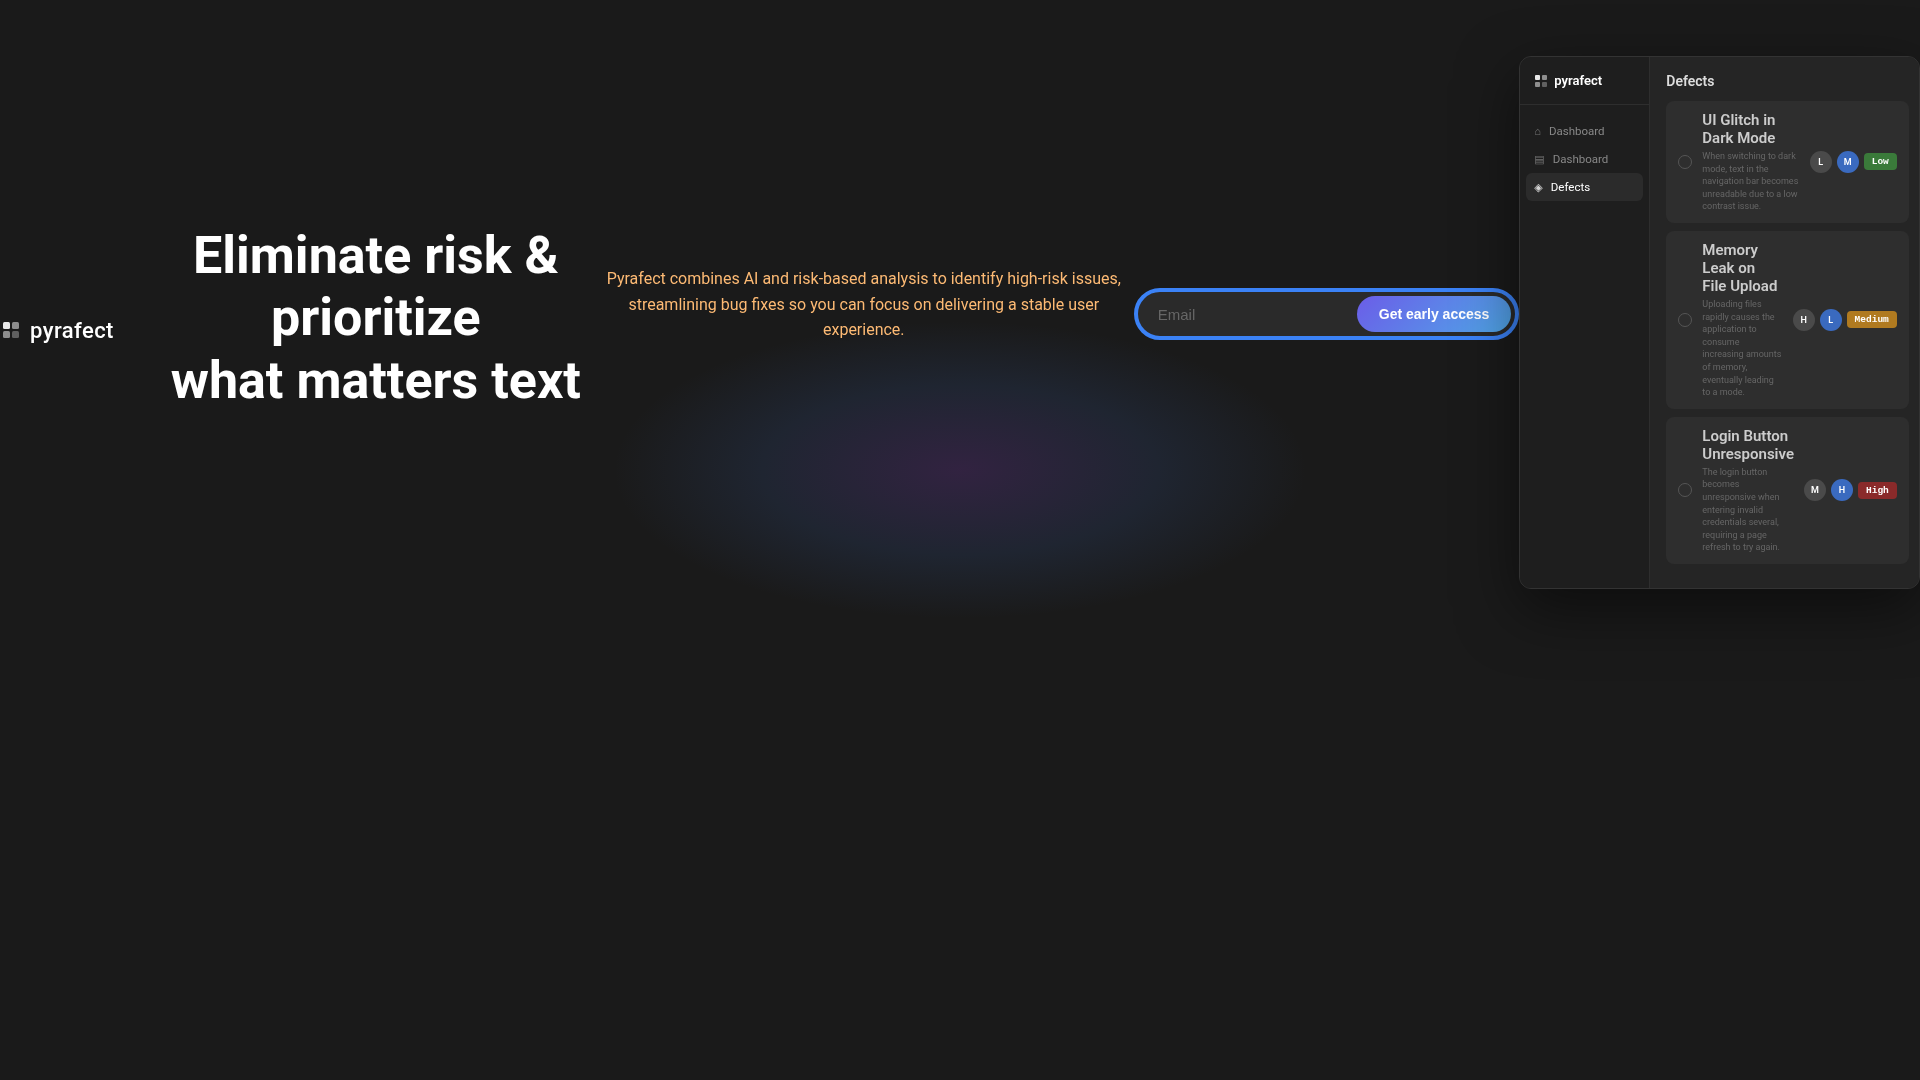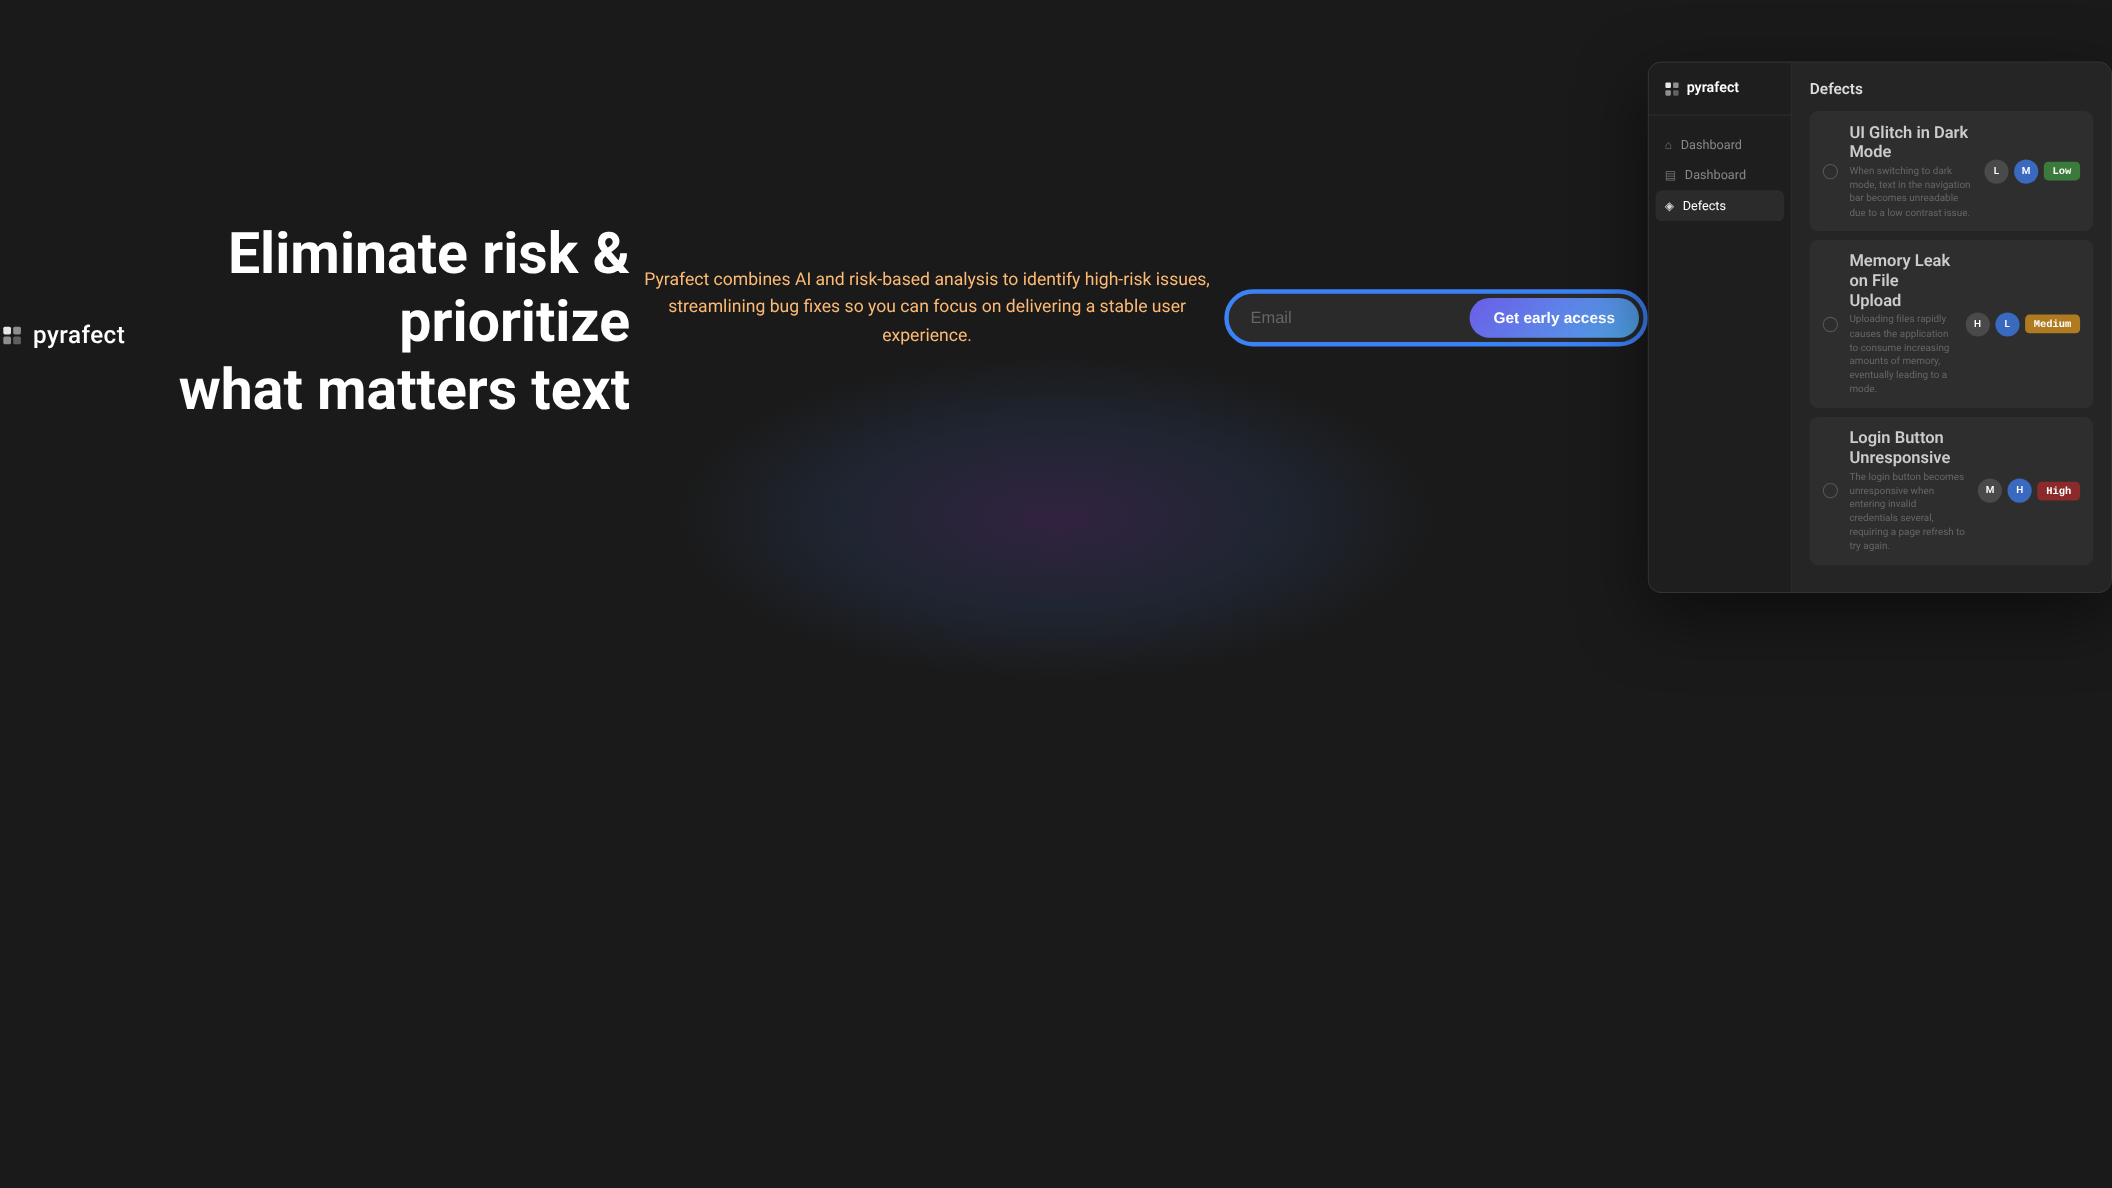--- a/index.html
+++ b/index.html
@@ -59,23 +59,24 @@
       font-weight: 500;
       letter-spacing: 0.02em;
     }
 
     
     .hero-headline {
       margin-top: 48px;
       color: #ffffff;
       font-size: 52px;
       font-weight: 700;
-      text-align: right;
+      text-align: center;
       line-height: 1.2;
       max-width: 680px;
+      margin-left: 44px;
     }
 
     
     .hero-subtitle {
       margin-top: 20px;
       color: #fdba74;
       font-size: 16px;
       text-align: center;
       line-height: 1.6;
       max-width: 540px;

